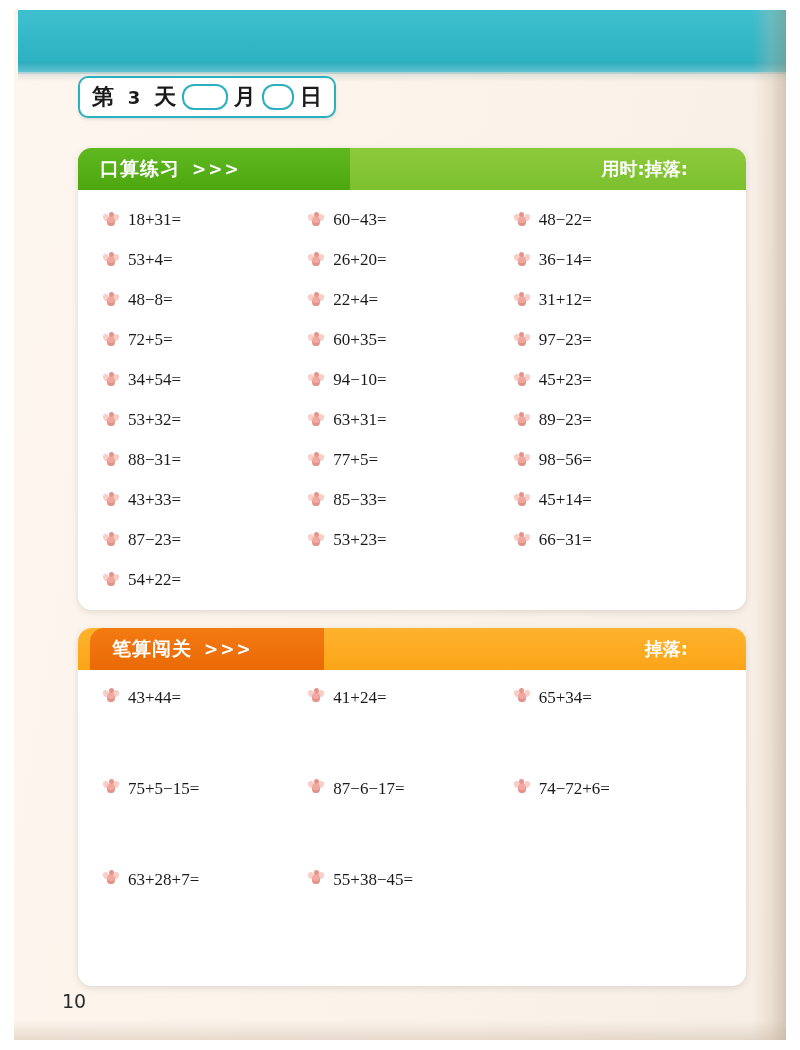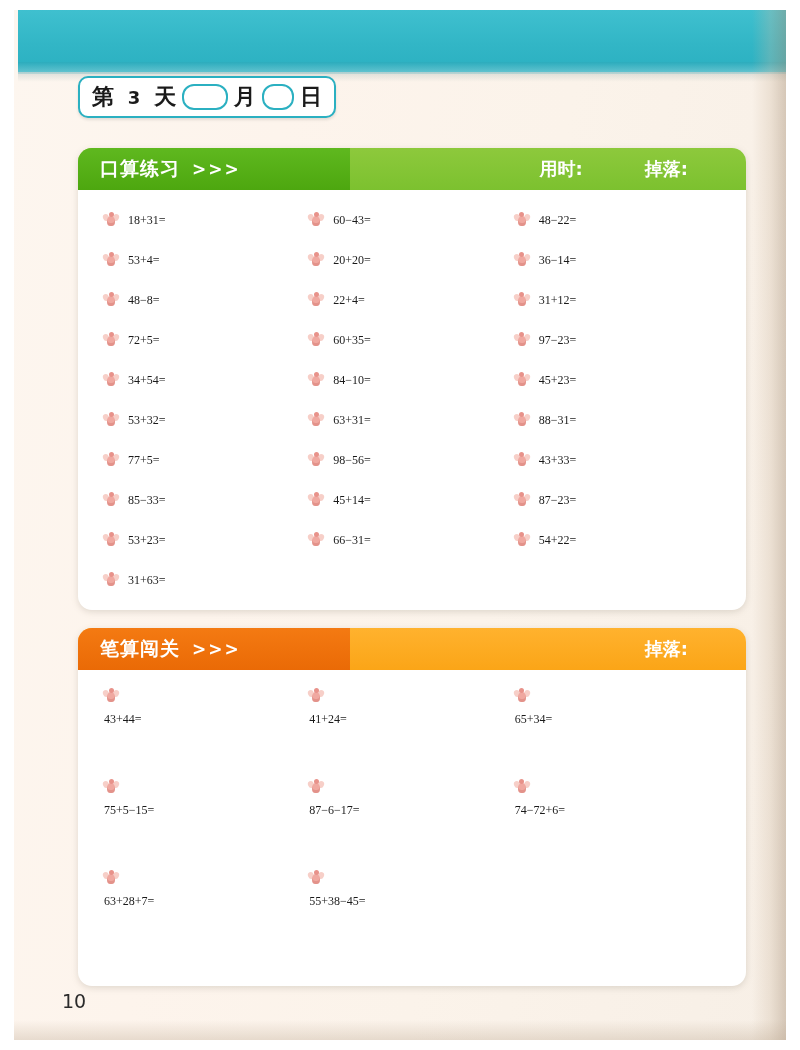--- a/index.html
+++ b/index.html
@@ -144,21 +144,21 @@
     position: absolute;
     left: 0; top: 0;
     height: 42px;
     border-radius: 14px 0 0 0;
     display: flex;
     align-items: center;
     padding-left: 22px;
     box-sizing: border-box;
   }
   #bar-left-oral { width: 272px; }
-  #bar-left-written { width: 272px; }
+  #bar-left-written { width: 234px; margin-left: 12px; }
 
   .section-title {
     font-family: "DejaVu Sans", sans-serif;
     font-weight: bold;
     font-size: 19px;
     color: #ffffff;
     letter-spacing: 1px;
   }
   .chevrons {
     font-family: "DejaVu Sans", sans-serif;
@@ -167,21 +167,20 @@
     color: #ffffff;
     margin-left: 12px;
     letter-spacing: 2px;
   }
   .bar-right-labels {
     position: absolute;
     right: 0; top: 0;
     height: 42px;
     display: flex;
     align-items: center;
-    gap: 62px;
     padding-right: 58px;
   }
   .bar-right-label {
     font-family: "DejaVu Sans", sans-serif;
     font-weight: bold;
     font-size: 18px;
     color: #ffffff;
   }
 
   
@@ -201,25 +200,25 @@
   #problems-written {
     top: 60px;
     grid-row-gap: 0px;
   }
   .problem {
     display: flex;
     align-items: center;
     gap: 10px;
   }
   #problems-oral .problem { height: 40px; }
-  #problems-written .problem { height: 91px; align-items: flex-start; flex-direction: column; }
+  #problems-written .problem { height: 91px; align-items: flex-start; }
 
   .expr {
     font-family: "Liberation Serif", serif;
-    font-size: 12px;
+    font-size: 17px;
     color: #1a1a1a;
     white-space: nowrap;
   }
 
   
   .marker {
     position: relative;
     width: 14px; height: 16px;
     flex: 0 0 14px;
   }
@@ -327,21 +326,21 @@
           </span>
           <span class="expr">53+4=</span>
         </div>
         <div class="problem">
           <span class="marker">
             <span class="wing-l"></span>
             <span class="wing-r"></span>
             <span class="body"></span>
             <span class="head"></span>
           </span>
-          <span class="expr">20+20=</span>
+          <span class="expr">26+20=</span>
         </div>
         <div class="problem">
           <span class="marker">
             <span class="wing-l"></span>
             <span class="wing-r"></span>
             <span class="body"></span>
             <span class="head"></span>
           </span>
           <span class="expr">36−14=</span>
         </div>
@@ -408,21 +407,21 @@
           </span>
           <span class="expr">34+54=</span>
         </div>
         <div class="problem">
           <span class="marker">
             <span class="wing-l"></span>
             <span class="wing-r"></span>
             <span class="body"></span>
             <span class="head"></span>
           </span>
-          <span class="expr">84−10=</span>
+          <span class="expr">94−10=</span>
         </div>
         <div class="problem">
           <span class="marker">
             <span class="wing-l"></span>
             <span class="wing-r"></span>
             <span class="body"></span>
             <span class="head"></span>
           </span>
           <span class="expr">45+23=</span>
         </div>
@@ -444,20 +443,29 @@
           </span>
           <span class="expr">63+31=</span>
         </div>
         <div class="problem">
           <span class="marker">
             <span class="wing-l"></span>
             <span class="wing-r"></span>
             <span class="body"></span>
             <span class="head"></span>
           </span>
+          <span class="expr">89−23=</span>
+        </div>
+        <div class="problem">
+          <span class="marker">
+            <span class="wing-l"></span>
+            <span class="wing-r"></span>
+            <span class="body"></span>
+            <span class="head"></span>
+          </span>
           <span class="expr">88−31=</span>
         </div>
         <div class="problem">
           <span class="marker">
             <span class="wing-l"></span>
             <span class="wing-r"></span>
             <span class="body"></span>
             <span class="head"></span>
           </span>
           <span class="expr">77+5=</span>
@@ -526,29 +534,20 @@
           <span class="expr">66−31=</span>
         </div>
         <div class="problem">
           <span class="marker">
             <span class="wing-l"></span>
             <span class="wing-r"></span>
             <span class="body"></span>
             <span class="head"></span>
           </span>
           <span class="expr">54+22=</span>
-        </div>
-        <div class="problem">
-          <span class="marker">
-            <span class="wing-l"></span>
-            <span class="wing-r"></span>
-            <span class="body"></span>
-            <span class="head"></span>
-          </span>
-          <span class="expr">31+63=</span>
         </div>
       </div>
   </div>
 
   <div class="card" id="card-written">
     <div class="section-bar bar-orange">
       <div class="bar-left" id="bar-left-written">
         <span class="section-title">笔算闯关</span>
         <span class="chevrons">&gt;&gt;&gt;</span>
       </div>

